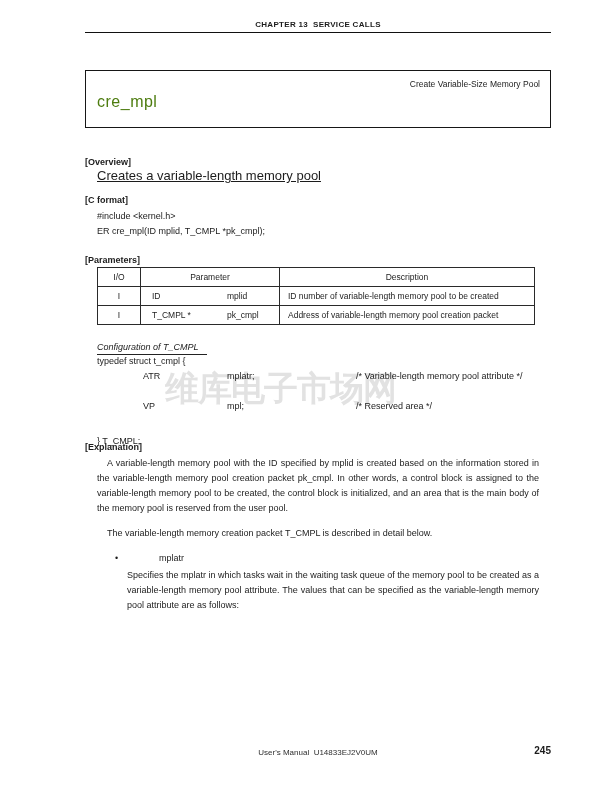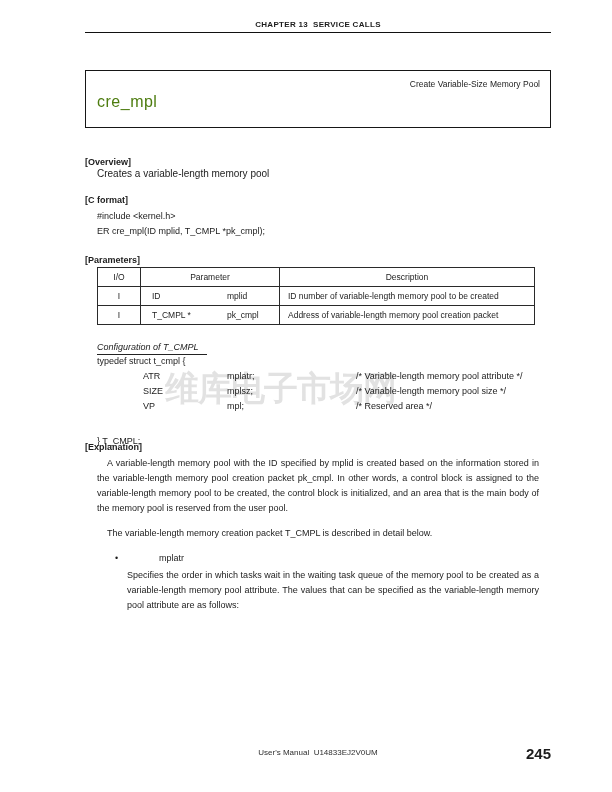--- a/index.html
+++ b/index.html
@@ -16,39 +16,39 @@
     left:85px; top:20px; width:466px; text-align:center;
     font-size:8px; font-weight:bold; letter-spacing:0.3px;
     border-bottom:1.5px solid #111; padding-bottom:3px; white-space:pre;
   }
   .footer-center {
     left:85px; top:748px; width:466px; text-align:center;
     font-size:8px; color:#2e2e2e; white-space:pre;
   }
   .page-num {
     left:505px; top:745px; width:46px; text-align:right;
-    font-size:15px; font-weight:bold;
+    font-size:10px; font-weight:bold;
   }
 
   
   .title-box {
     left:85px; top:70px; width:466px; height:58px;
     border:1.5px solid #161616; box-sizing:border-box;
   }
   .title-sub {
     position:absolute; top:8px; right:10px; font-size:8.5px; color:#222;
   }
   .title-name {
     position:absolute; left:11px; top:22px; font-size:16px; color:#4d7c0f;
     letter-spacing:0.5px;
   }
 
   
   .sec-label { font-size:9px; font-weight:bold; }
-  .body-text { font-size:10px; }
+  .body-text { font-size:13px;text-decoration:underline; }
   .code-line { font-size:9px; white-space:pre; }
 
   
   .param-table {
     left:97px; top:267px; width:438px;
     border:1px solid #2a2a2a; box-sizing:border-box; font-size:8.5px;
   }
   .pt-row { display:flex; height:18px; align-items:stretch; }
   .pt-row + .pt-row { border-top:1px solid #2a2a2a; }
   .pt-cell { display:flex; align-items:center; box-sizing:border-box; }
@@ -138,40 +138,35 @@
       <span class="cfg-heading">Configuration of T_CMPL</span>
     </div>
 
     <div class="abs code-line" style="left:97px; top:356px;">typedef struct t_cmpl {</div>
 
     <div class="abs struct-row" style="left:143px; top:371px; width:396px;">
       <span class="s-type">ATR</span>
       <span class="s-name">mplatr;</span>
       <span class="s-comment">/* Variable-length memory pool attribute */</span>
     </div>
-    <div class="abs struct-row" style="left:143px; top:386px; width:396px;">
-      <span class="s-type">SIZE</span>
-      <span class="s-name">mplsz;</span>
-      <span class="s-comment">/* Variable-length memory pool size */</span>
-    </div>
     <div class="abs struct-row" style="left:143px; top:401px; width:396px;">
       <span class="s-type">VP</span>
       <span class="s-name">mpl;</span>
       <span class="s-comment">/* Reserved area */</span>
     </div>
 
     <div class="abs code-line" style="left:97px; top:436px;text-align:right;">} T_CMPL;</div>
 
     <div class="abs sec-label" style="left:85px; top:442px;">[Explanation]</div>
 
     <div class="abs para indent-first" style="left:97px; top:456px; width:442px;">A variable-length memory pool with the ID specified by mplid is created based on the information stored in the variable-length memory pool creation packet pk_cmpl.  In other words, a control block is assigned to the variable-length memory pool to be created, the control block is initialized, and an area that is the main body of the memory pool is reserved from the user pool.</div>
 
     <div class="abs para" style="left:107px; top:526px; width:434px; text-align:left;">The variable-length memory creation packet T_CMPL is described in detail below.</div>
 
     <div class="abs bullet-dot" style="left:115px; top:553px;">•</div>
     <div class="abs bullet-term" style="left:127px; top:553px;padding-left:32px;">mplatr</div>
-    <div class="abs para" style="left:127px; top:568px; width:412px;">Specifies the order in which tasks wait in the waiting task queue of the memory pool to be created as a variable-length memory pool attribute.  The values that can be specified as the variable-length memory pool attribute are as follows:</div>
+    <div class="abs para" style="left:127px; top:568px; width:412px;">Specifies the mplatr in which tasks wait in the waiting task queue of the memory pool to be created as a variable-length memory pool attribute.  The values that can be specified as the variable-length memory pool attribute are as follows:</div>
 
     <div class="abs footer-center">User's Manual  U14833EJ2V0UM</div>
     <div class="abs page-num">245</div>
 
   </div>
 </div>
 
 </body></html>

